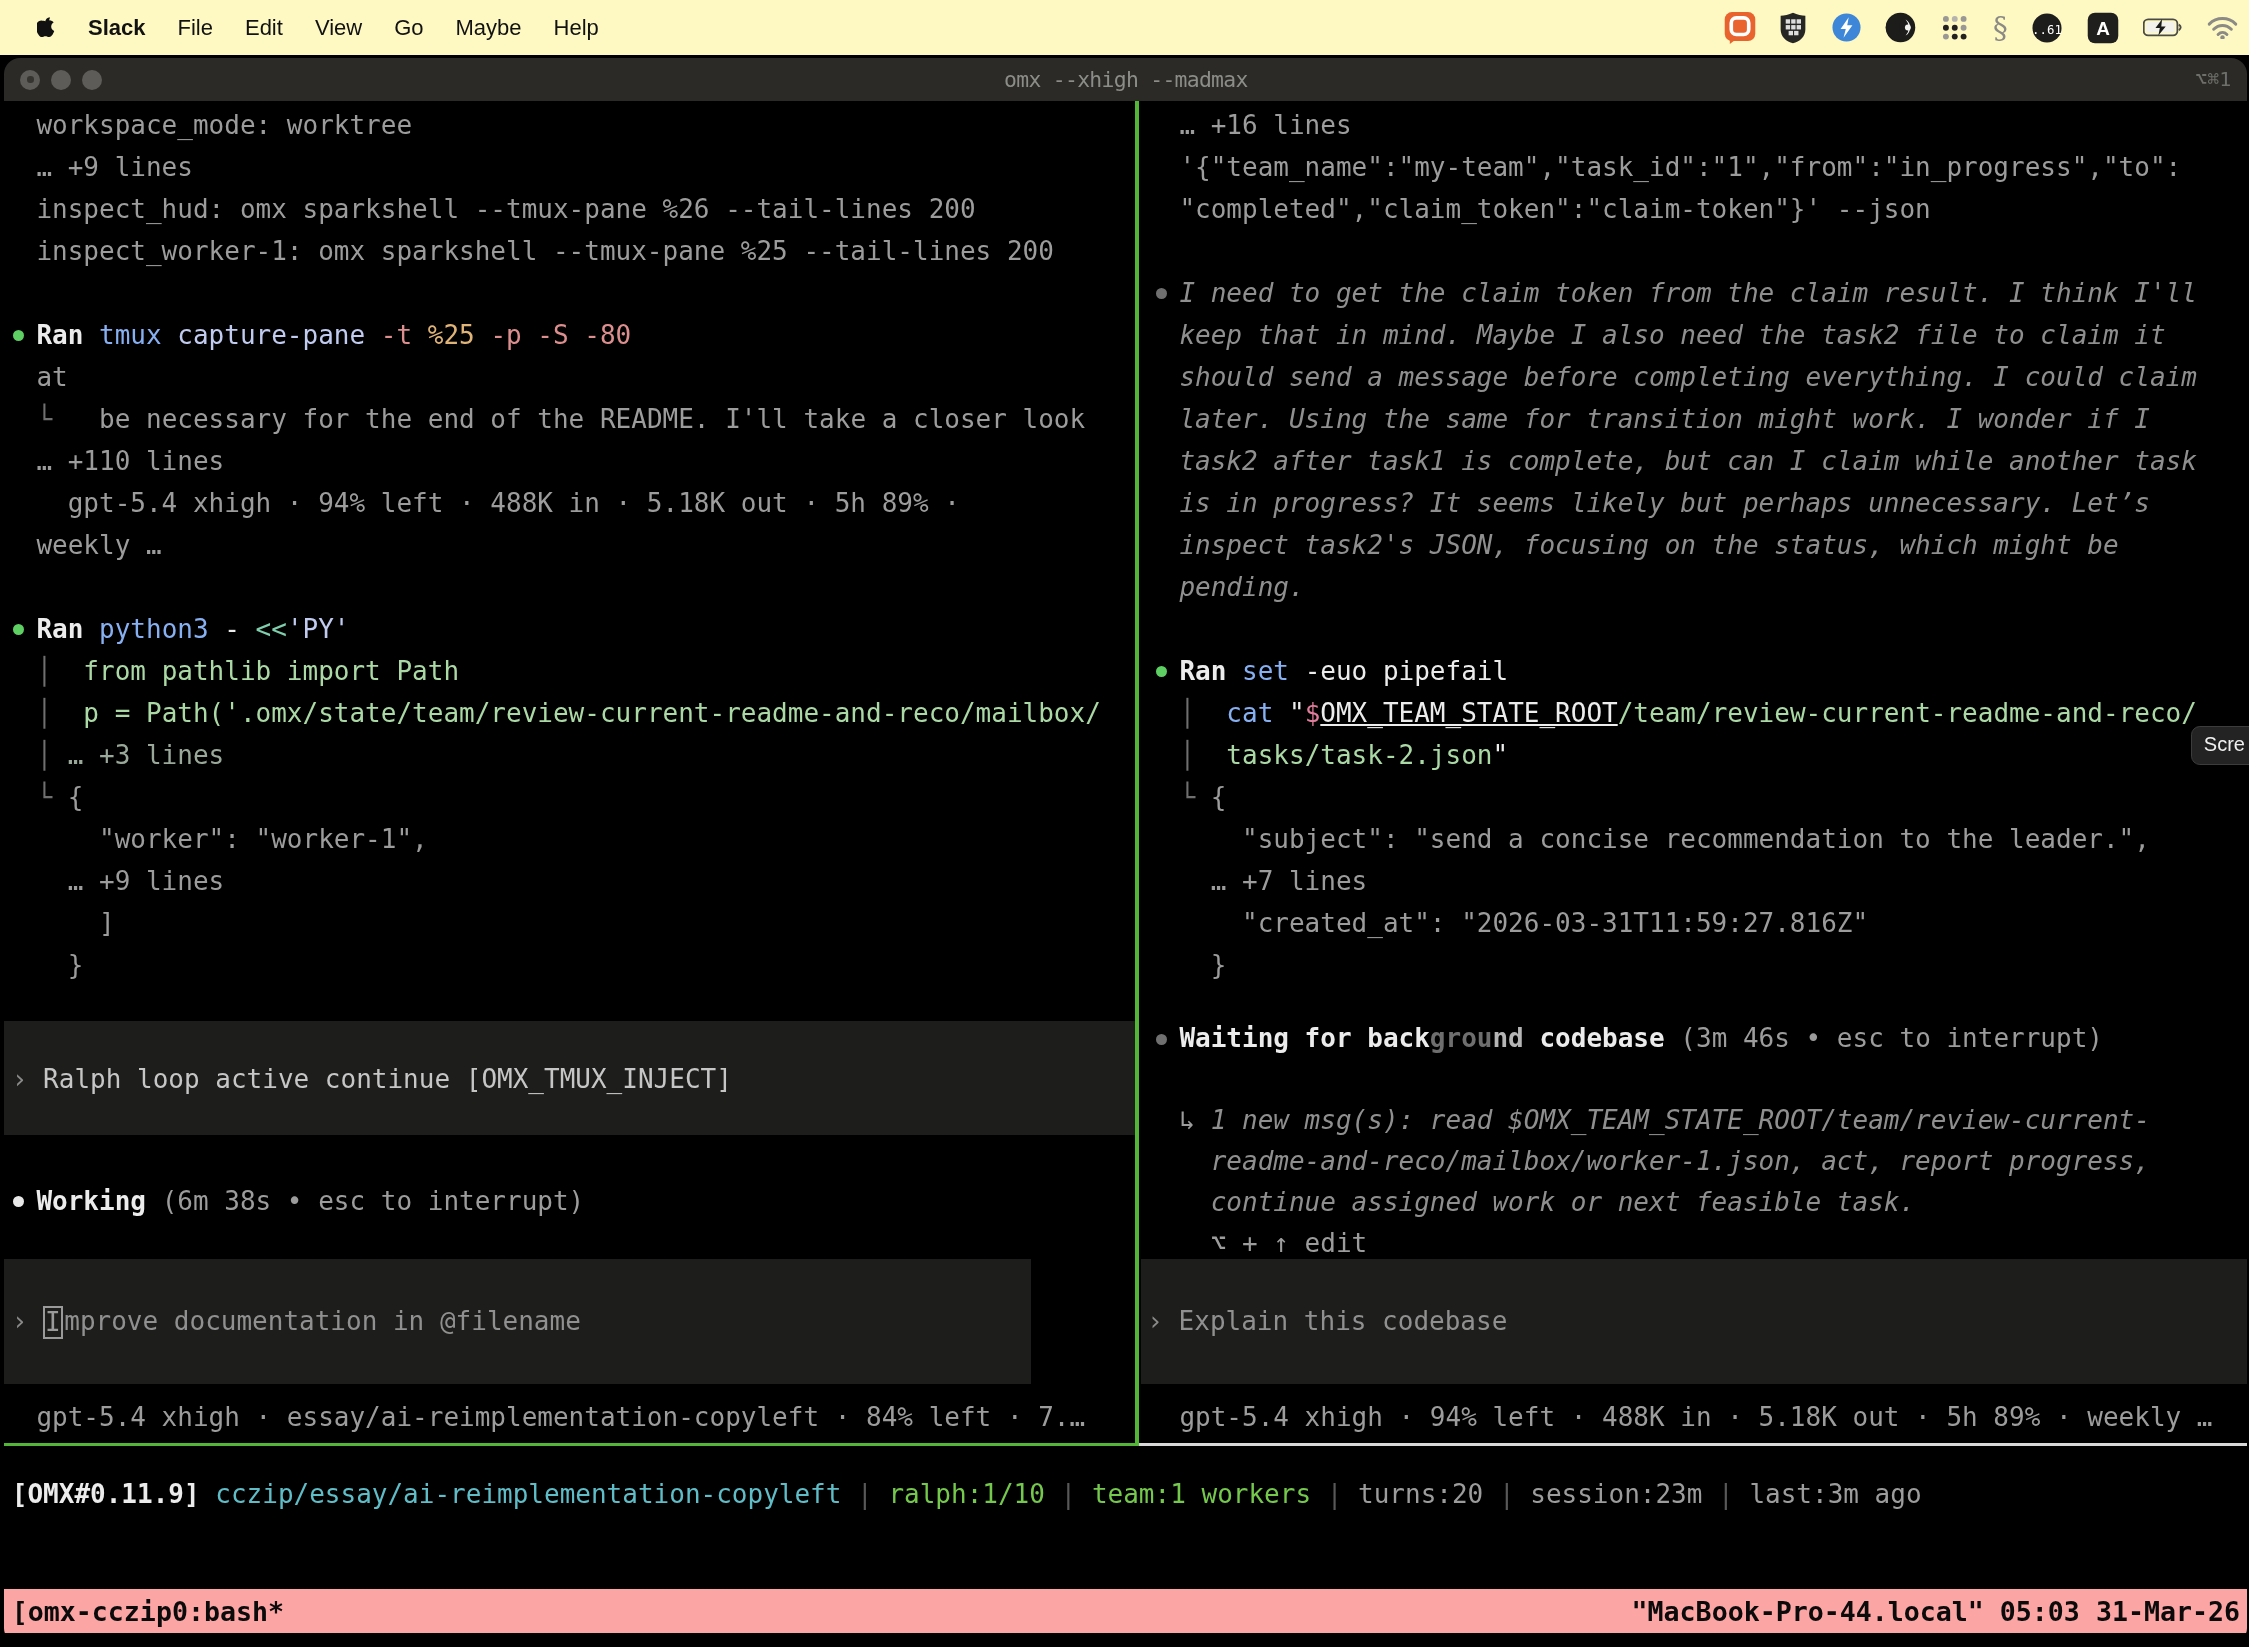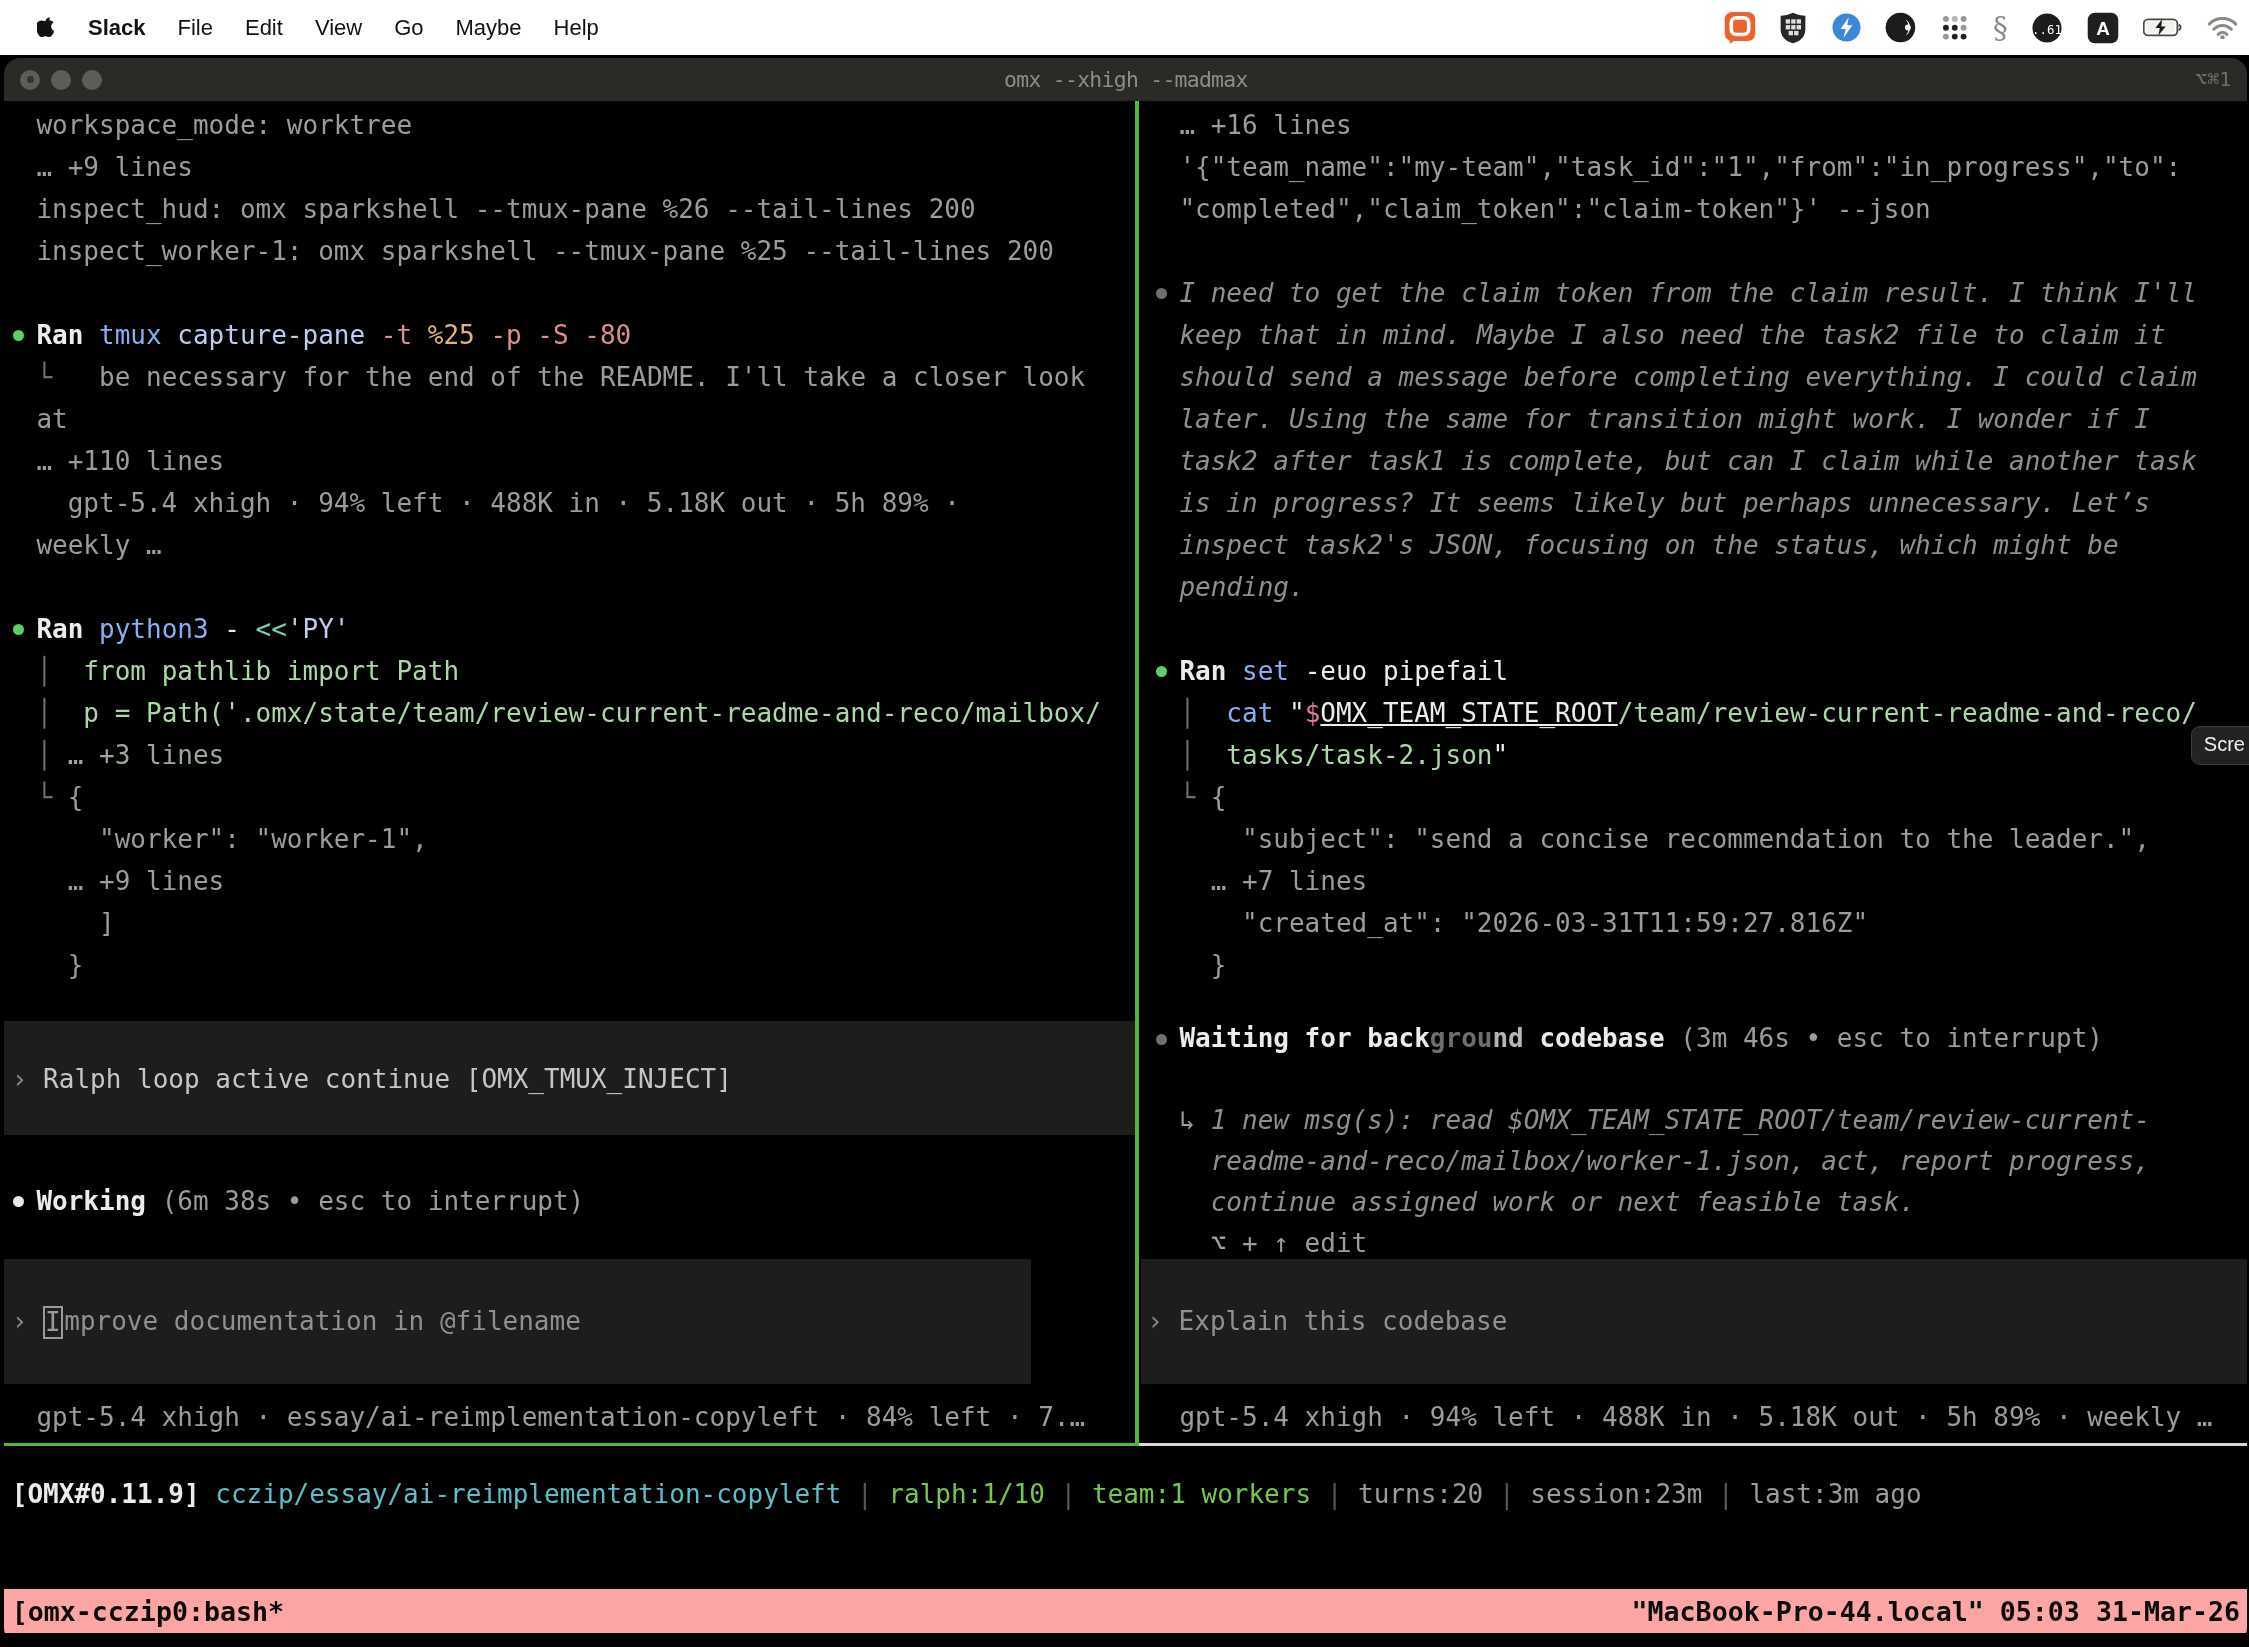--- a/index.html
+++ b/index.html
@@ -1,19 +1,19 @@
 <!DOCTYPE html>
 <html style="font-size:11.8px"><head>
 <meta charset="utf-8">
 <style>
   html,body{margin:0;padding:0;}
   body{width:2250px;height:1648px;background:#000;overflow:hidden;position:relative;
        font-family:"Liberation Sans",sans-serif;}
   
-  .menubar{position:absolute;left:0;top:0;width:2250px;height:55px;background:#ffffff;
+  .menubar{position:absolute;left:0;top:0;width:2250px;height:55px;background:#fef9c3;
            display:flex;align-items:center;color:#121212;font-size:22px;}
   .menu-left{display:flex;align-items:center;gap:32px;padding-left:37px;}
   .menu-item{white-space:nowrap;}
   .menu-item.app{font-weight:bold;}
   .menu-right{margin-left:auto;display:flex;align-items:center;gap:23.6px;padding-right:11.8px;}
   .sicon{display:flex;align-items:center;justify-content:center;}
   
   .window{position:absolute;left:4.4px;top:58px;width:2243px;height:1586px;background:#000;
           border-radius:16px;overflow:hidden;}
   .titlebar{position:absolute;left:0;top:0;width:100%;height:43px;background:#2b2a27;}
@@ -176,22 +176,22 @@
   </div>
   <div class="content">
 
     <div class="pane" style="left:0;top:3px;width:1131px;padding-left:32px;box-sizing:border-box;">
         <div class="tl"><span class="tk-g">workspace_mode: worktree</span></div>
         <div class="tl"><span class="tk-g">… +9 lines</span></div>
         <div class="tl"><span class="tk-g">inspect_hud: omx sparkshell --tmux-pane %26 --tail-lines 200</span></div>
         <div class="tl"><span class="tk-g">inspect_worker-1: omx sparkshell --tmux-pane %25 --tail-lines 200</span></div>
         <div class="tl"></div>
         <div class="tl"><span class="bullet gbul"></span><span class="tk-wb">Ran </span><span class="tk-blue">tmux </span><span class="tk-lav">capture-pane </span><span class="tk-sal">-t </span><span class="tk-ora">%25 </span><span class="tk-sal">-p -S -80</span></div>
+        <div class="tl"><span class="tk-g">at</span></div>
         <div class="tl"><span class="tk-dim">└   </span><span class="tk-g">be necessary for the end of the README. I'll take a closer look</span></div>
-        <div class="tl"><span class="tk-g">at</span></div>
         <div class="tl"><span class="tk-g">… +110 lines</span></div>
         <div class="tl"><span class="tk-g">  gpt-5.4 xhigh · 94% left · 488K in · 5.18K out · 5h 89% ·</span></div>
         <div class="tl"><span class="tk-g">weekly …</span></div>
         <div class="tl"></div>
         <div class="tl"><span class="bullet gbul"></span><span class="tk-wb">Ran </span><span class="tk-blue">python3 </span><span class="tk-w">- </span><span class="tk-teal">&lt;&lt;</span><span class="tk-lav">'PY'</span></div>
         <div class="tl"><span class="tk-dim">│  </span><span class="tk-grn">from pathlib import Path</span></div>
         <div class="tl"><span class="tk-dim">│  </span><span class="tk-grn">p = Path('.omx/state/team/review-current-readme-and-reco/mailbox/</span></div>
         <div class="tl"><span class="tk-dim">│ </span><span class="tk-gg">… +3 lines</span></div>
         <div class="tl"><span class="tk-dim">└ </span><span class="tk-g">{</span></div>
         <div class="tl"><span class="tk-g">    "worker": "worker-1",</span></div>

